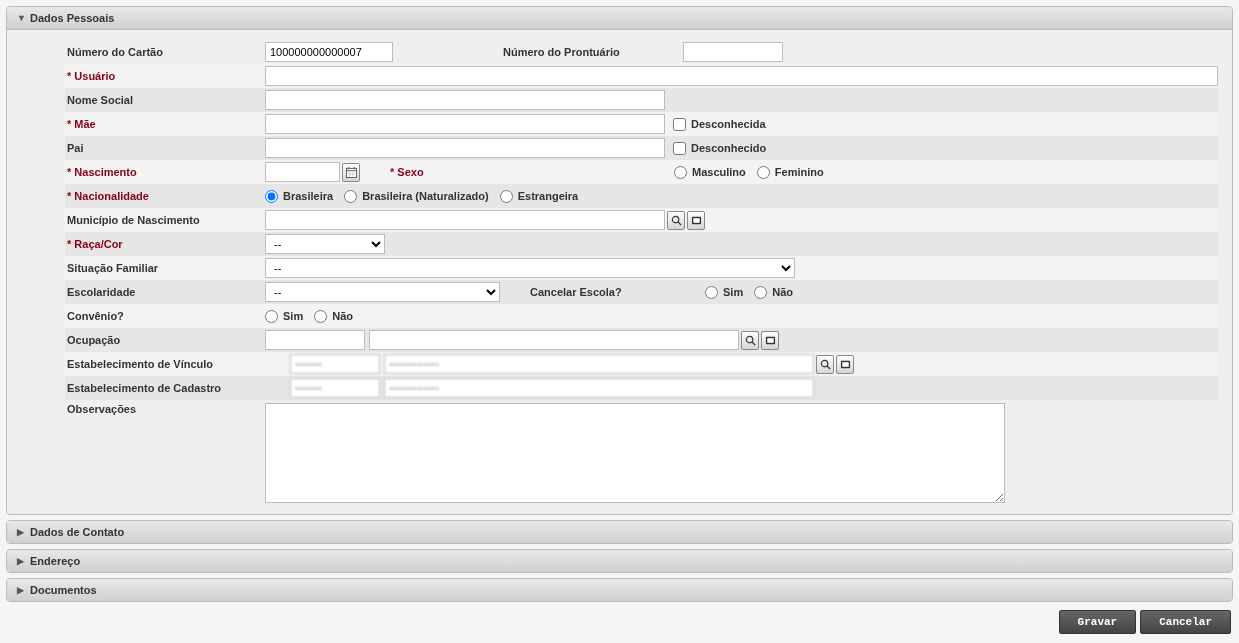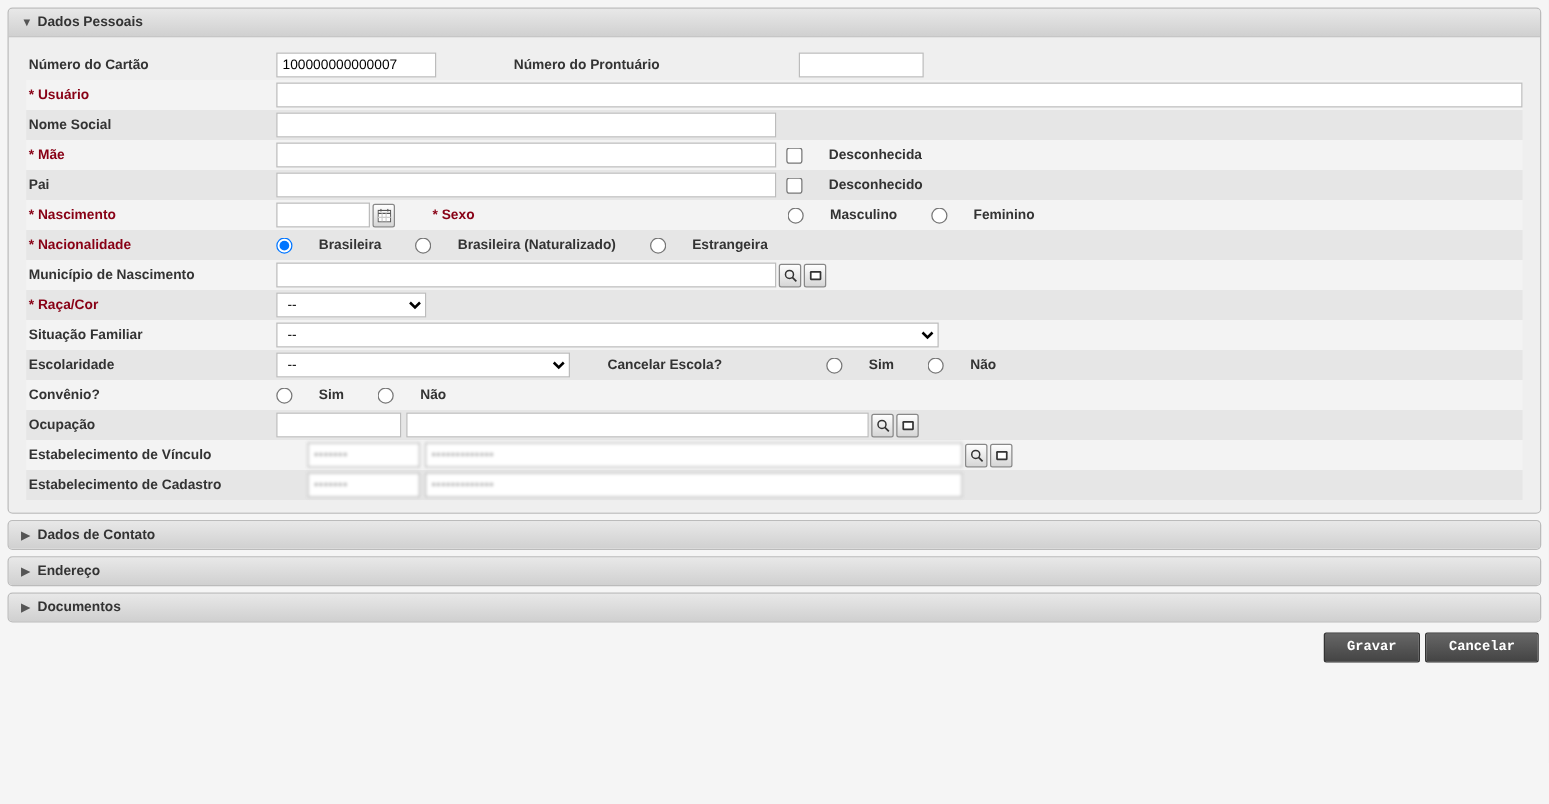--- a/index.html
+++ b/index.html
@@ -39,20 +39,21 @@
   }
   .panel-body {
     padding: 10px 14px;
     background: #efefef;
   }
   .form-row {
     display: flex;
     align-items: center;
     min-height: 24px;
     padding: 1px 0;
+    margin-left: 44px;
   }
   .form-row.striped:nth-of-type(odd) {
     background: #e6e6e6;
   }
   .form-row.striped:nth-of-type(even) {
     background: #f3f3f3;
   }
   .label-col {
     width: 200px;
     font-weight: bold;
@@ -74,21 +75,21 @@
   textarea { height: 100px; resize: both; }
   .col2-label {
     width: 180px;
     font-weight: bold;
     padding-left: 30px;
   }
   .col2-label.req { color: #880015; }
   .radio-group, .check-group {
     display: flex;
     align-items: center;
-    gap: 19px;
+    gap: 3px;
   }
   .radio-group label, .check-group label {
     font-weight: bold;
     margin-right: 8px;
   }
   .icon-btn {
     width: 18px;
     height: 19px;
     border: 1px solid #888;
     background: linear-gradient(to bottom,#fefefe,#d6d6d6);
@@ -128,21 +129,21 @@
 <div class="panel">
   <div class="panel-header">
     <span class="caret">▼</span>
     <span>Dados Pessoais</span>
   </div>
   <div class="panel-body">
 
     <div class="form-row">
       <div class="label-col">Número do Cartão</div>
       <input type="text" class="short-input" value="100000000000007" style="">
-      <div class="col2-label" style="width:290px;padding-left:62px;">Número do Prontuário</div>
+      <div class="col2-label" style="width:290px;padding-left:110px;">Número do Prontuário</div>
       <input type="text" style="width: 100px;" value="">
     </div>
 
     <div class="form-row striped">
       <div class="label-col req">* Usuário</div>
       <input type="text" class="full-width" value="" style="">
     </div>
 
     <div class="form-row striped">
       <div class="label-col">Nome Social</div>
@@ -296,20 +297,24 @@
           </svg>
       </span>
     </div>
 
     <div class="form-row striped">
       <div class="label-col" style="width:225px">Estabelecimento de Cadastro</div>
       <input type="text" style="width: 90px;" class="blurred" readonly="" value="•••••••">
       <input type="text" style="width: 430px; margin-left: 4px;" class="blurred" readonly="" value="•••••••••••••">
     </div>
 
+    <div class="form-row" style="align-items:flex-start;padding-top:3px">
+      <div class="label-col">Observações</div>
+      <textarea style="width: 740px;"></textarea>
+    </div>
 
   </div>
 </div>
 
 <div class="panel">
   <div class="panel-header collapsed">
     <span class="caret">▶</span>
     <span>Dados de Contato</span>
   </div>
 </div>

